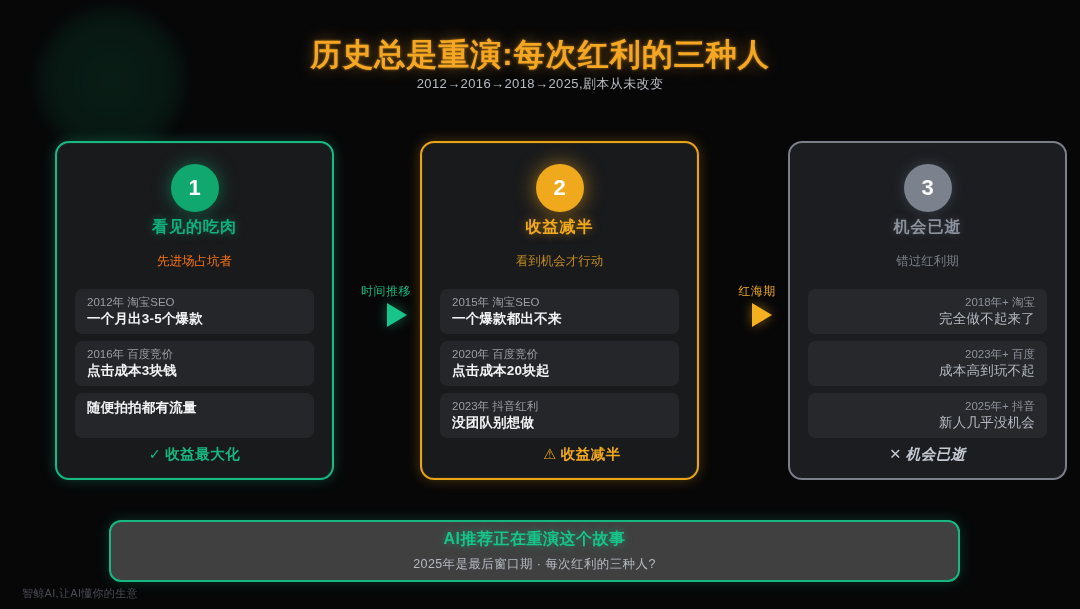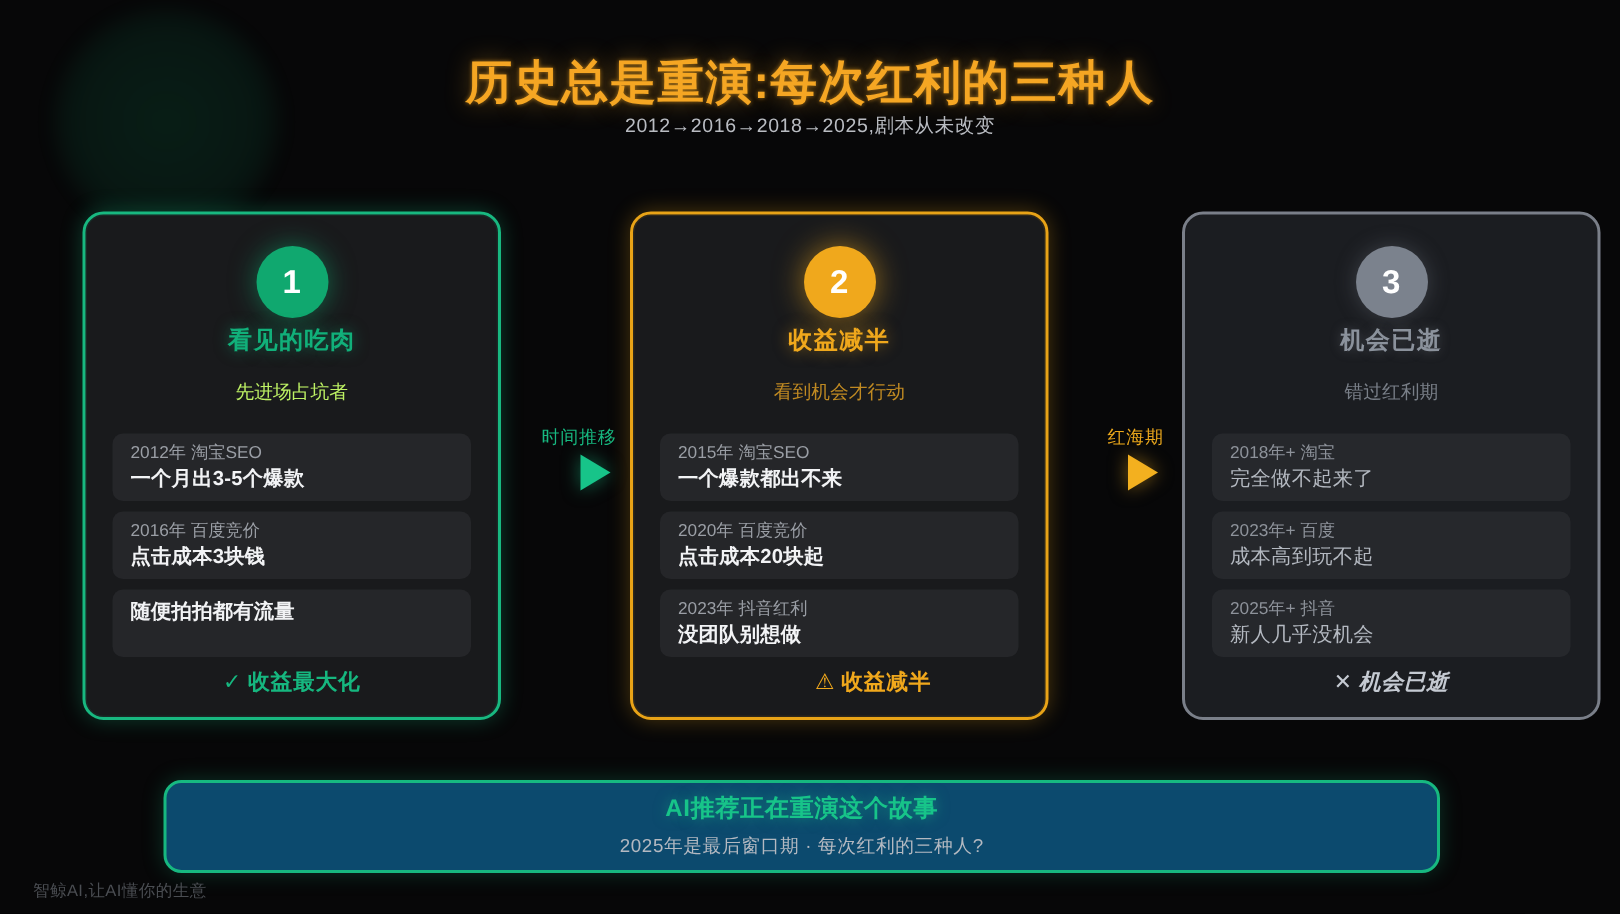--- a/index.html
+++ b/index.html
@@ -75,35 +75,35 @@
   }
   .c1 .card-title { color: #11b07a; text-shadow: 0 0 10px rgba(17,176,122,0.5); }
   .c2 .card-title { color: #f0a81c; text-shadow: 0 0 10px rgba(240,168,28,0.5); }
   .c3 .card-title { color: #8b929c; text-shadow: 0 0 8px rgba(139,146,156,0.35); }
 
   .card-sub {
     position: absolute; left: 0; top: 110px; width: 100%;
     text-align: center;
     font-size: 12.5px;
   }
-  .c1 .card-sub { color: #bef264; }
+  .c1 .card-sub { color: #f97316; }
   .c2 .card-sub { color: #c08a22; }
   .c3 .card-sub { color: #797f88; }
 
   .rows {
     position: absolute; left: 18px; right: 18px; top: 146px;
   }
   .row {
     height: 45px;
     border-radius: 7px;
     background: #252629;
     padding: 6px 12px 0 12px;
     margin-bottom: 7px;
   }
-  .c3 .row { background: #26282c; }
+  .c3 .row { background: #26282c; text-align: right; }
   .row-top { font-size: 11.5px; color: #9a9ea5; line-height: 15px; }
   .row-bot { font-size: 13.5px; font-weight: bold; color: #f2f3f5; line-height: 18px; letter-spacing: .2px; }
   .c3 .row-top { color: #8d929a; }
   .c3 .row-bot { font-weight: normal; color: #b4b9c1; }
 
   .status {
     position: absolute; left: 0; bottom: 14px; width: 100%;
     text-align: center;
     font-size: 14.5px; font-weight: bold;
     letter-spacing: .5px;
@@ -128,21 +128,21 @@
   .conn.a2 { left: 712px; top: 283px; }
   .conn.a2 .lab { color: #eaa71c; }
   .conn.a2 .tri { border-left: 20px solid #f3b01f; margin-left: 40px; filter: drop-shadow(0 0 6px rgba(243,176,31,0.5)); }
 
   
   .banner {
     position: absolute; left: 109px; top: 520px;
     width: 851px; height: 62px;
     border: 2px solid #17b880;
     border-radius: 12px;
-    background: #0c4a6e;
+    background: #404040;
     box-shadow: 0 0 14px rgba(23,184,128,0.25);
     display: flex; flex-direction: column;
     align-items: center; justify-content: center;
   }
   .banner .b1 {
     font-size: 16px; font-weight: bold; color: #17c489;
     text-shadow: 0 0 9px rgba(23,196,137,0.5);
     letter-spacing: .5px;
   }
   .banner .b2 { font-size: 12.5px; color: #b4b9c1; margin-top: 6px; letter-spacing: .4px; }

